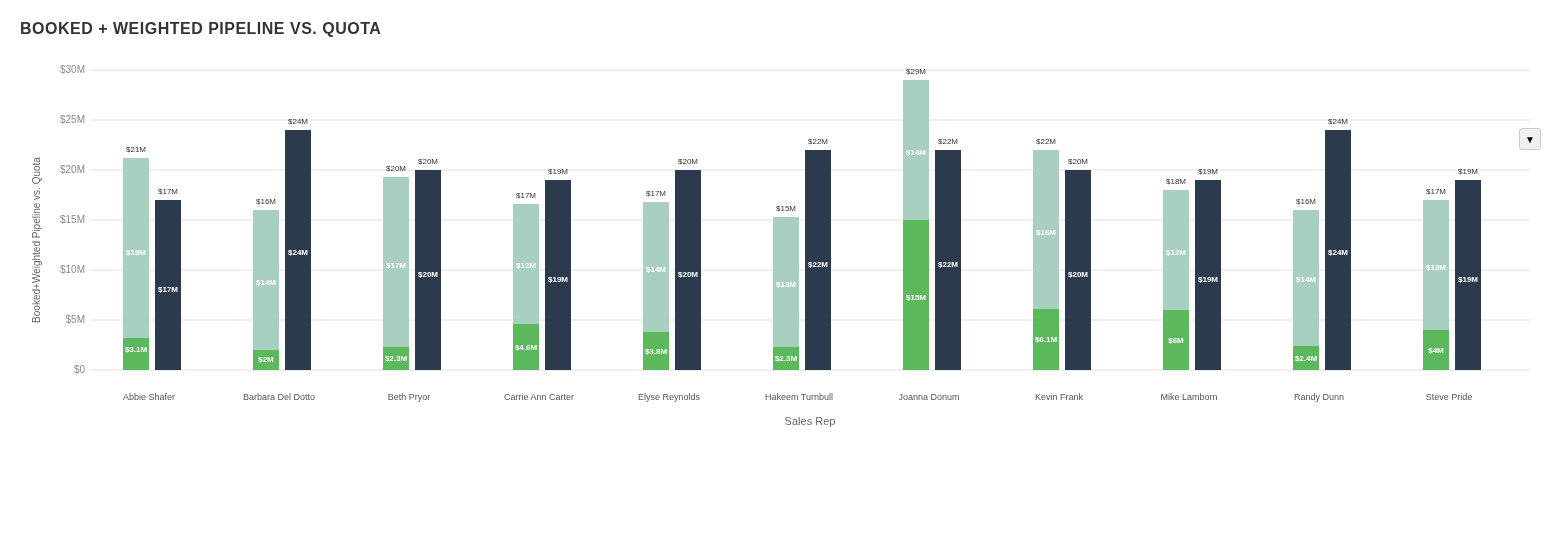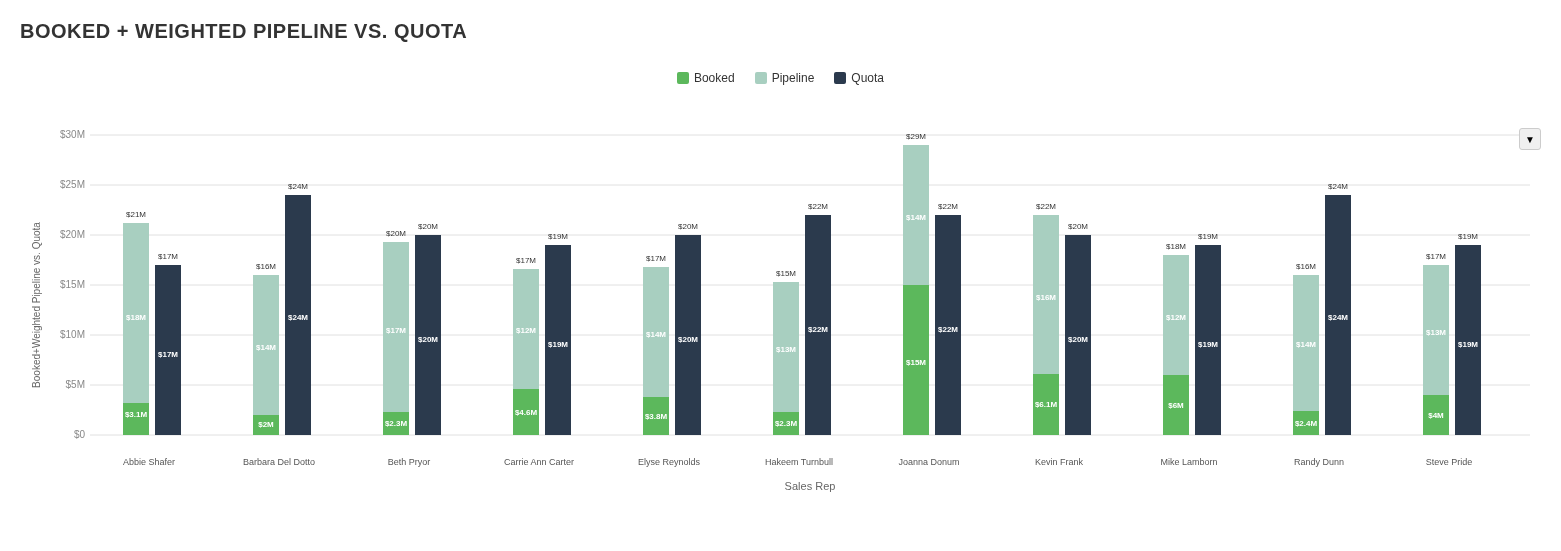--- a/index.html
+++ b/index.html
@@ -1,22 +1,22 @@
 <!DOCTYPE html>
 <html><head>
   <meta charset="utf-8">
   <style>
     * { box-sizing: border-box; margin: 0; padding: 0; }
     body { font-family: Arial, sans-serif; background: #fff; padding: 20px; }
 
     .chart-title {
-      font-size: 20px;
+      font-size: 16px;
       font-weight: bold;
       color: #333;
-      margin-bottom: 28px;
+      margin-bottom: 2px;
       letter-spacing: 0.5px;
     }
 
     .tab-container {
       display: flex;
       justify-content: center;
       margin-bottom: 14px;
     }
 
     .tab-group {
@@ -84,34 +84,20 @@
     }
   </style>
 </head>
 <body>
 
 <div style="max-width:1540px; position:relative;">
 
   <div class="chart-title">BOOKED + WEIGHTED PIPELINE VS. QUOTA</div>
 
 
-  <div class="legend">
-    <div class="legend-item">
-      <div class="legend-swatch" style="background:#5cb85c;"></div>
-      <span>Booked</span>
-    </div>
-    <div class="legend-item">
-      <div class="legend-swatch" style="background:#a8cfc0;"></div>
-      <span>Pipeline</span>
-    </div>
-    <div class="legend-item">
-      <div class="legend-swatch" style="background:#2b3a4d;"></div>
-      <span>Quota</span>
-    </div>
-  </div>
 
   <div class="dropdown-btn" style="position:absolute; right:0; top:108px;">
     <span>▼</span>
   </div>
 
   <svg width="1520" height="390" style="display:block; margin-left:10px;">
 
     <text x="10" y="200" transform="rotate(-90,10,200)" text-anchor="middle" font-size="10" fill="#666">Booked+Weighted Pipeline vs. Quota</text>
 
     <line x1="60" y1="30" x2="1500" y2="30" stroke="#e0e0e0" stroke-width="1"></line>

